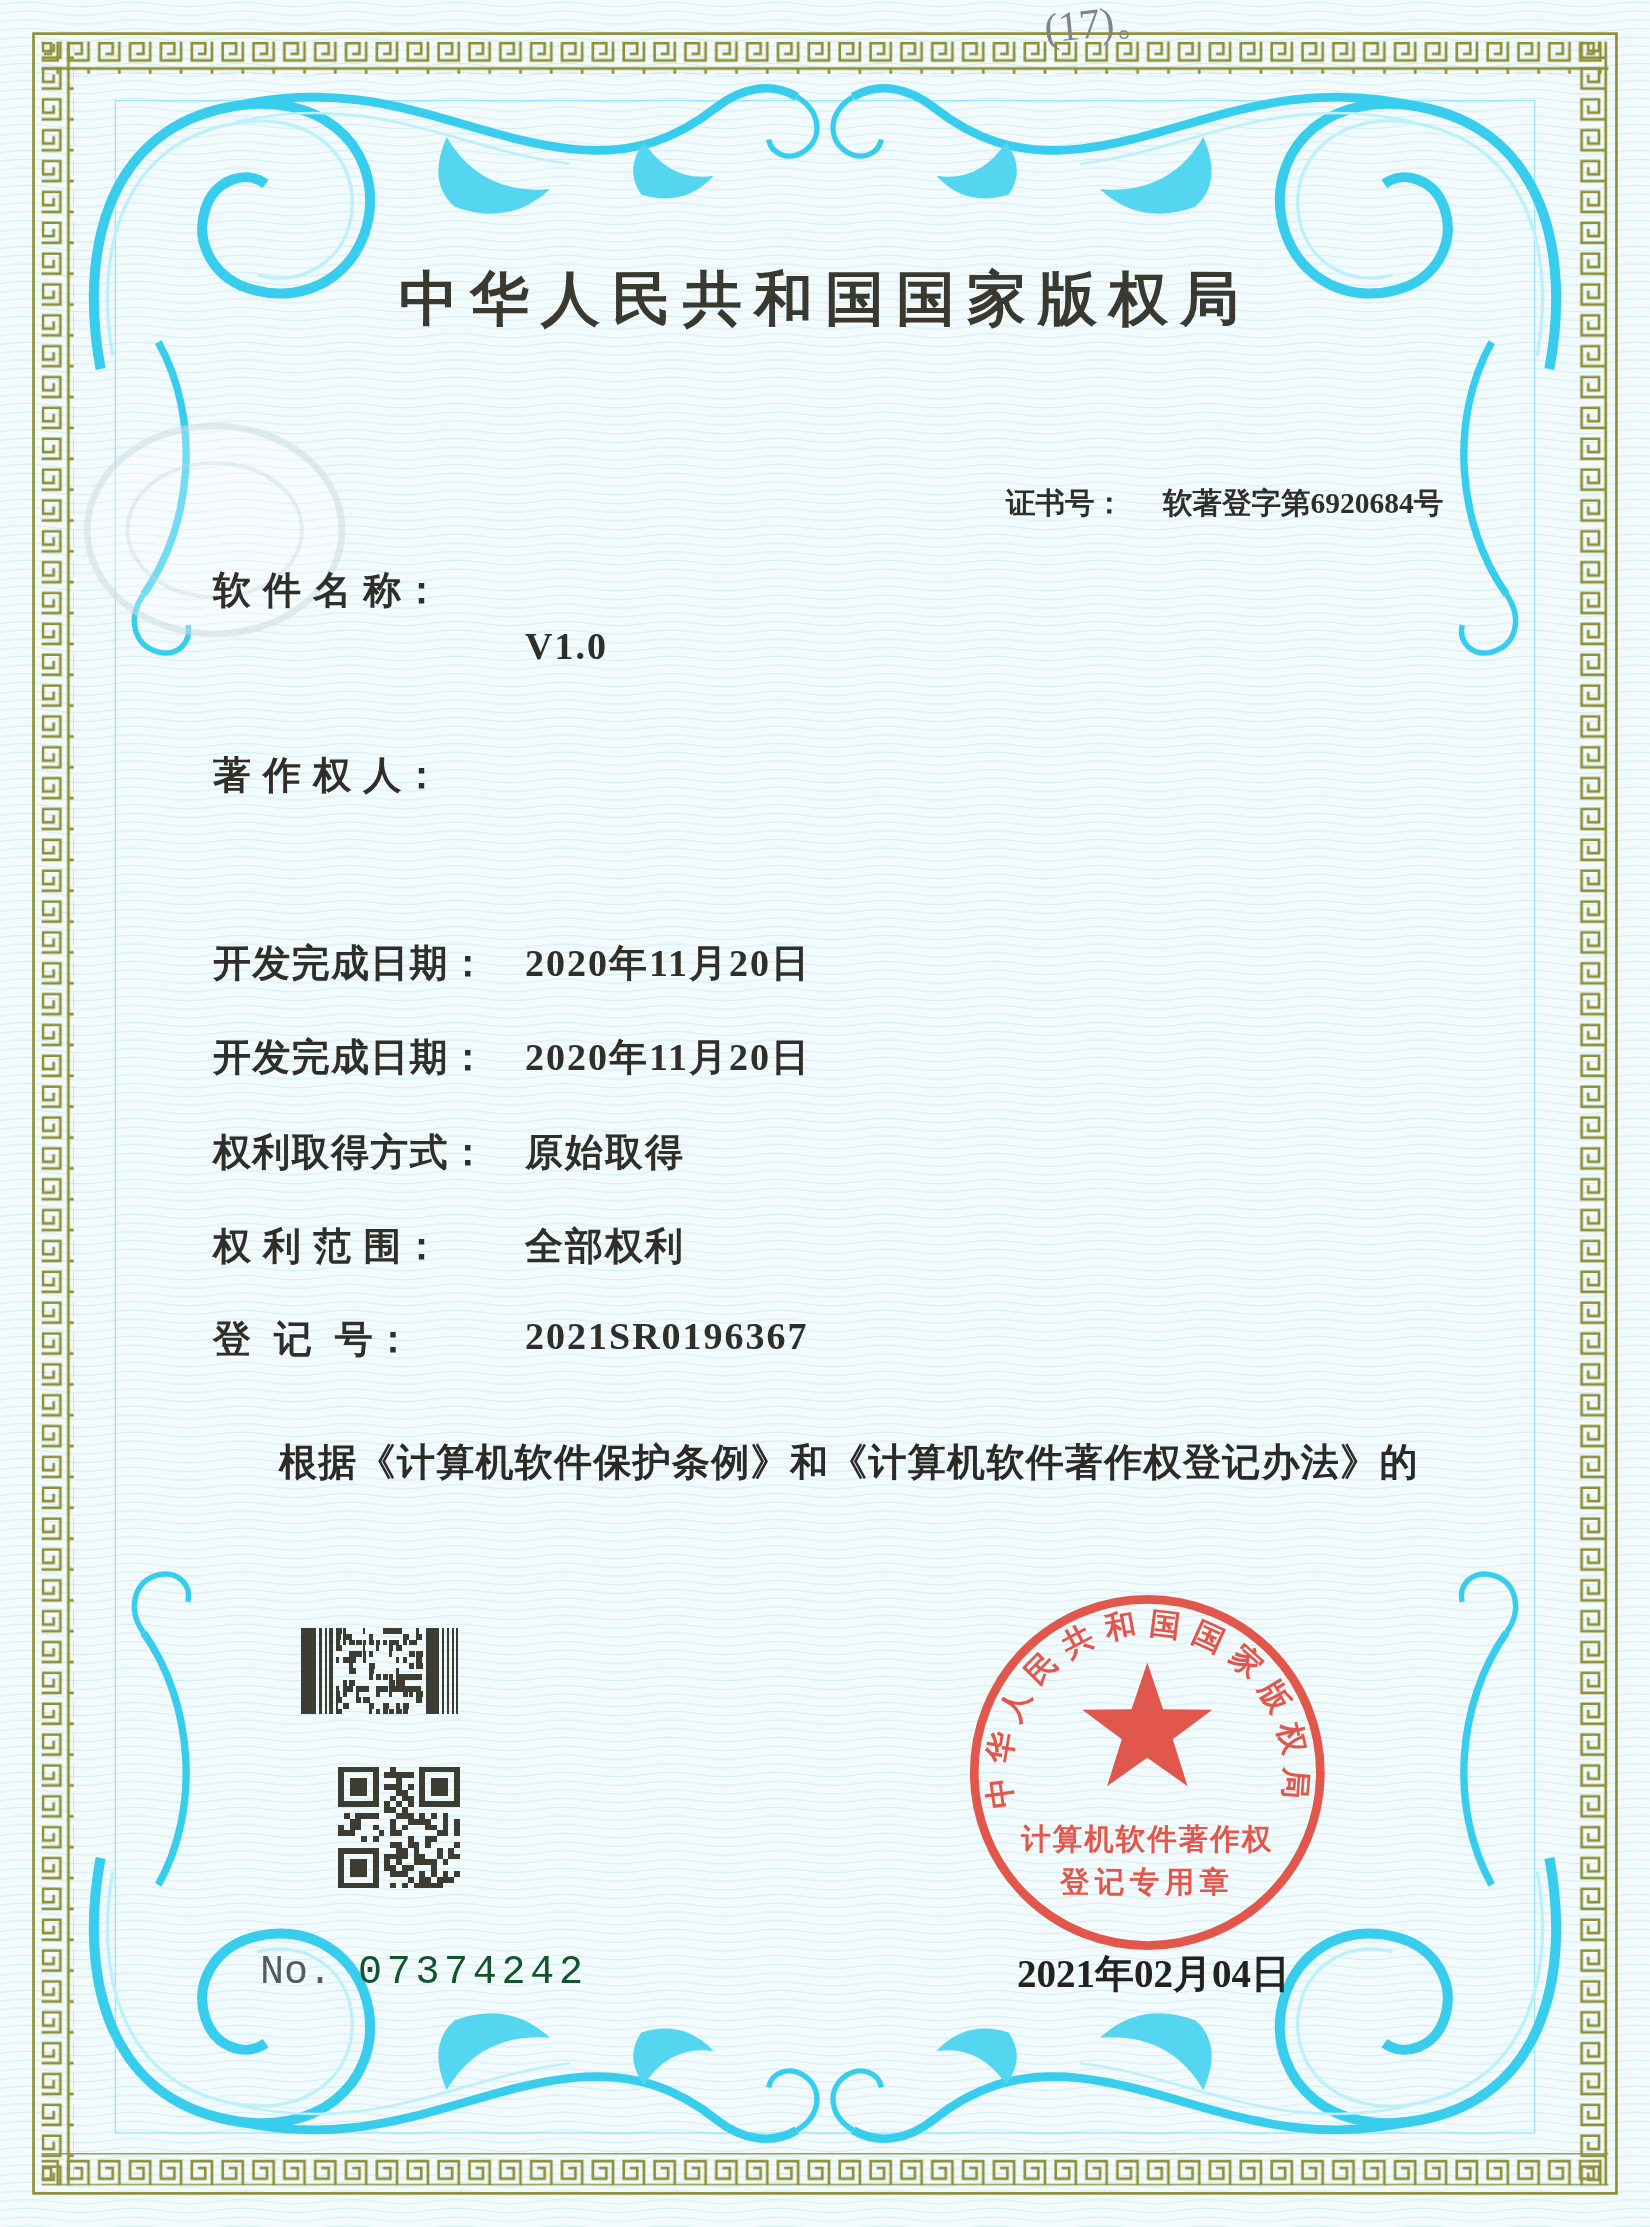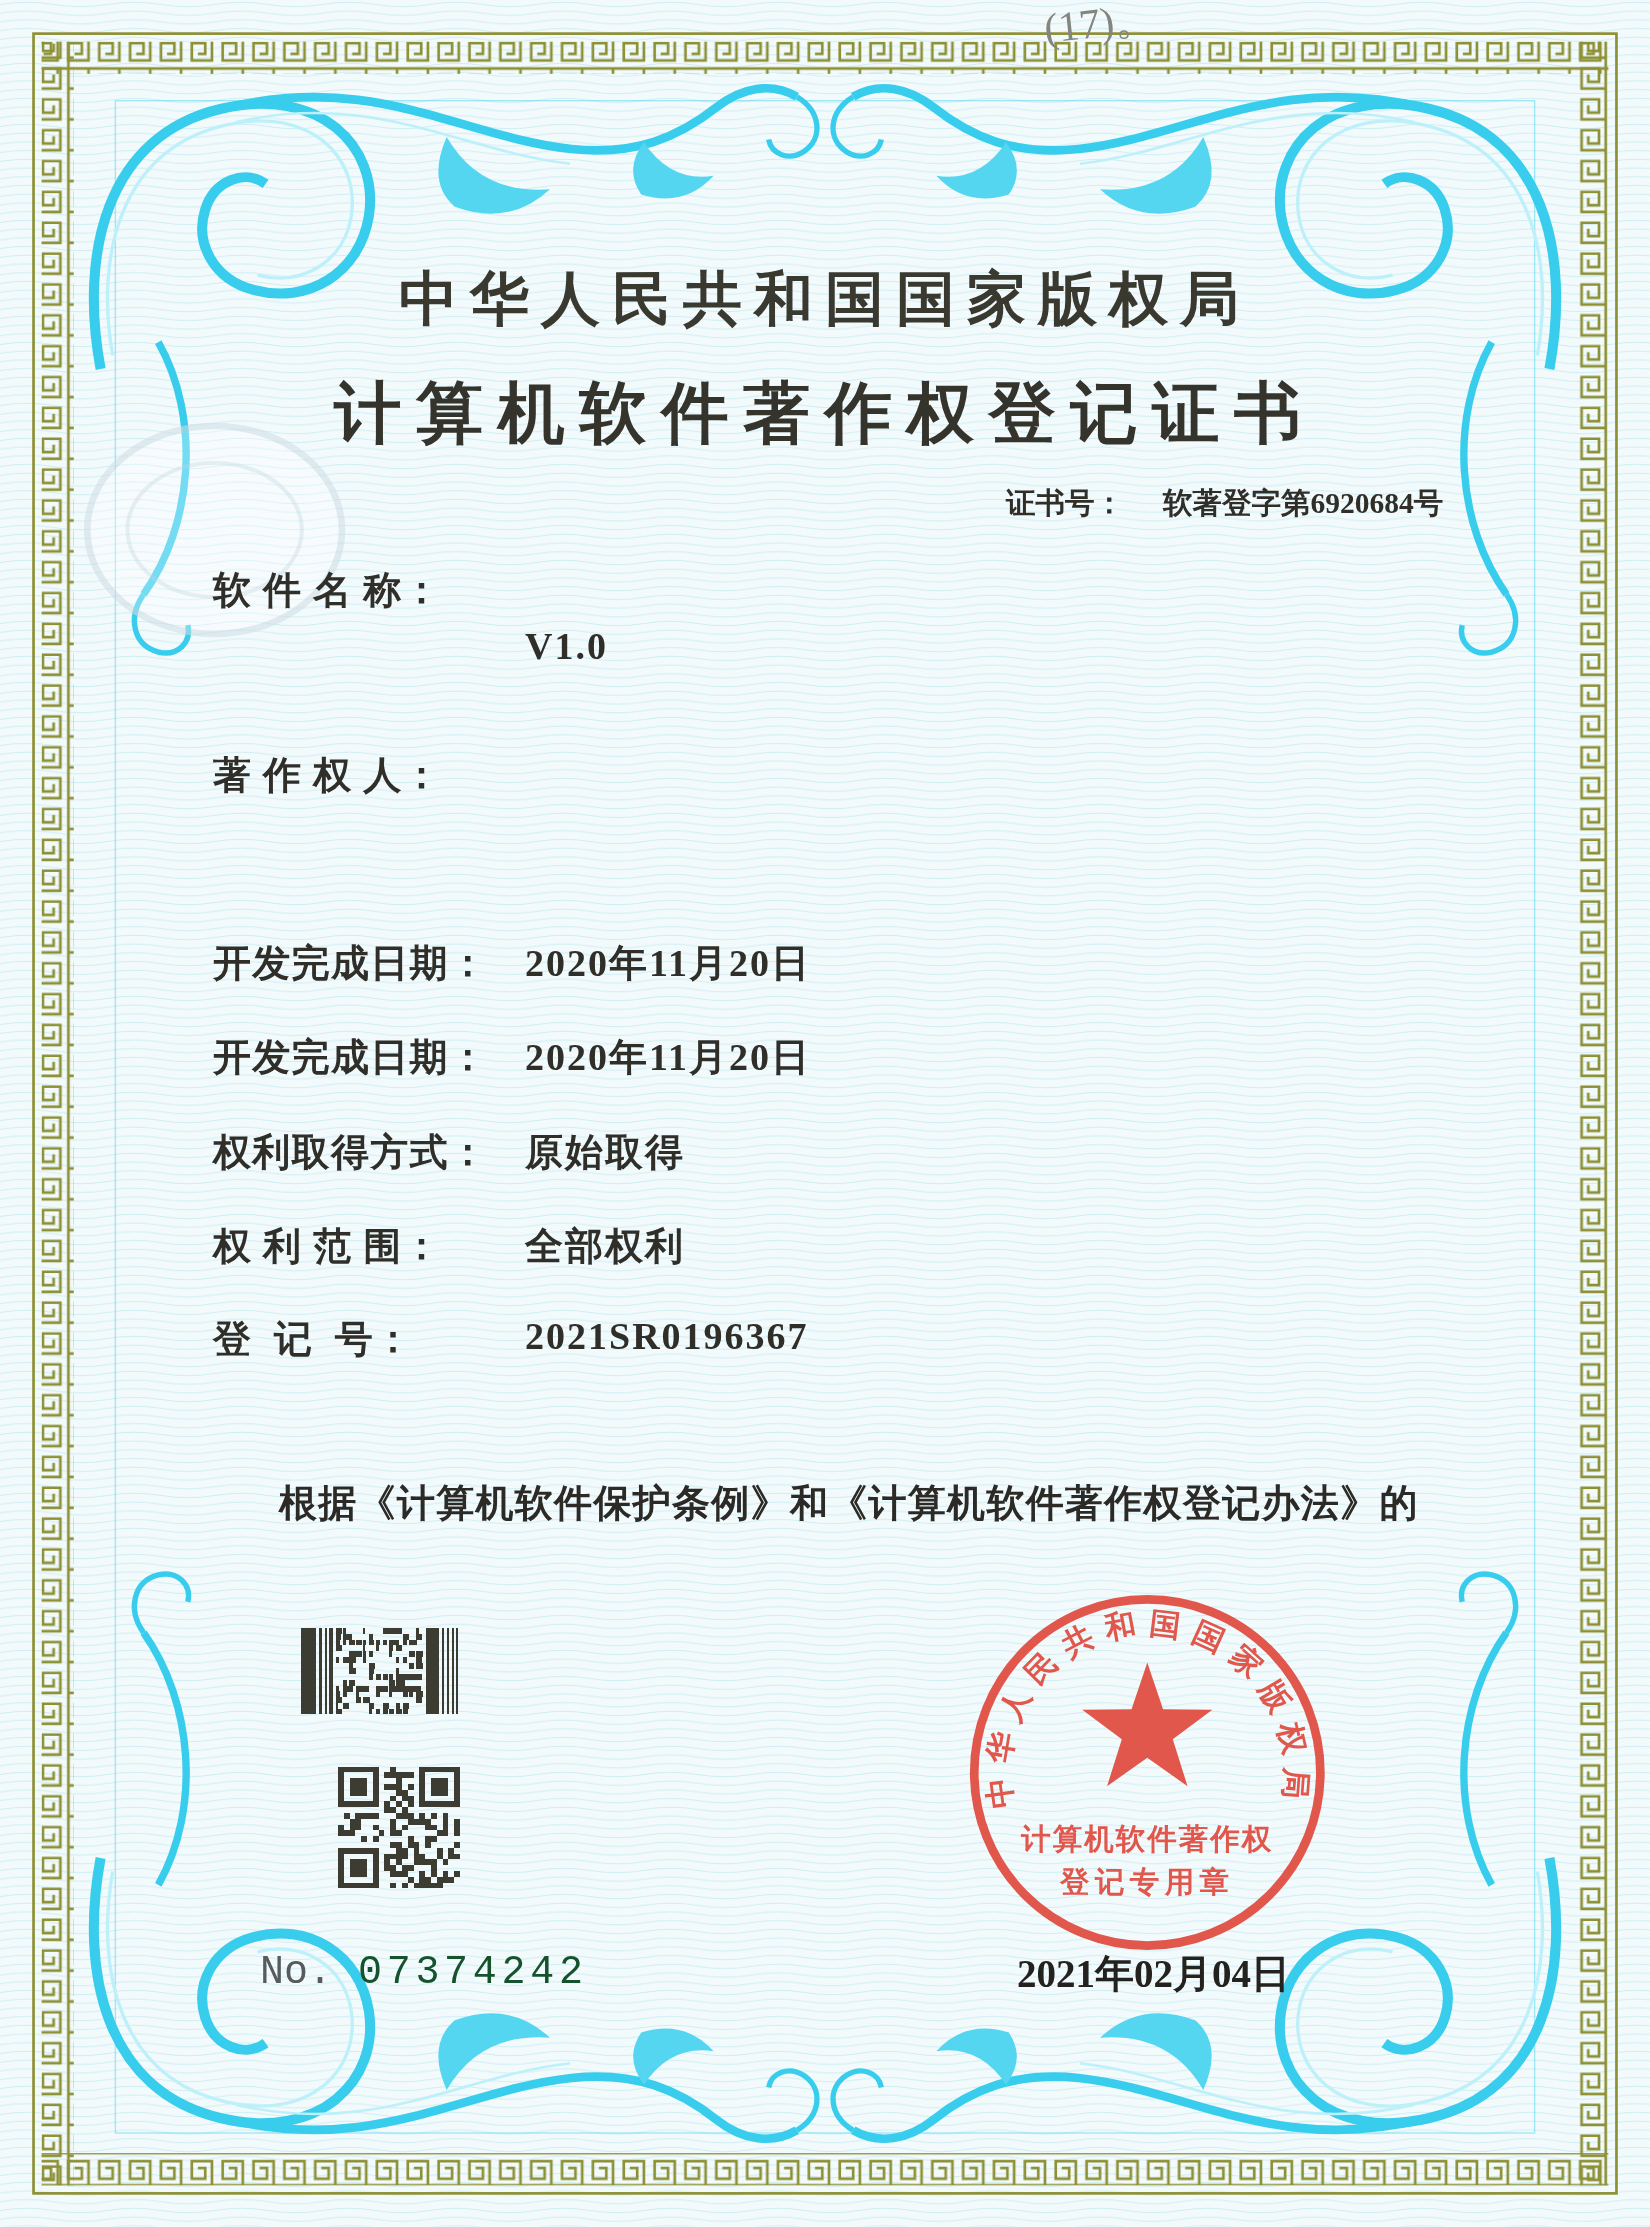--- a/index.html
+++ b/index.html
@@ -11,21 +11,21 @@
     font-family:"Liberation Serif", serif;
   }
   .decor{position:absolute;left:0;top:0;z-index:0;}
   .txt{position:absolute;color:#2f2e29;white-space:pre;z-index:2;}
   .title1{left:0;top:260px;width:1650px;text-align:center;font-size:59px;font-weight:700;letter-spacing:12px;color:#3a3930;}
   .title2{left:0;top:368px;width:1650px;text-align:center;font-size:67px;font-weight:700;letter-spacing:14.8px;color:#35342c;}
   .certno-label{left:1006px;top:484px;font-size:29.5px;font-weight:700;}
   .certno-value{left:1163px;top:484px;font-size:29.5px;font-weight:700;}
   .row-label{left:213px;font-size:38px;font-weight:700;letter-spacing:1.3px;}
   .row-value{left:525px;font-size:38px;font-weight:700;letter-spacing:2px;}
-  .stmt{font-size:38px;font-weight:700;letter-spacing:1.3px;color:#2b2a26;margin-top:41px;}
+  .stmt{font-size:38px;font-weight:700;letter-spacing:1.3px;color:#2b2a26;}
   .no-label{left:260px;top:1950px;font-size:40px;color:#565b5e;font-family:Liberation Mono, monospace;}
   .no-value{left:358px;top:1950px;font-size:40px;color:#14532d;letter-spacing:4.7px;font-family:Liberation Mono, monospace;}
   .issue-date{left:939px;top:1947px;width:429px;text-align:center;font-size:39px;font-weight:700;color:#23221f;}
   .pencil{left:1044px;top:-5.4px;font-size:42px;color:#83857f;transform:rotate(-6deg);z-index:4;font-weight:400;}
   .codebox{position:absolute;z-index:2;}
   .seal-svg{position:absolute;left:934px;top:1555px;z-index:3;}
   .seal-text{font-family:"Liberation Serif", serif;font-weight:700;fill:#e0463a;}
 </style>
 </head>
 <body>
@@ -85,21 +85,20 @@
 
     <g opacity="0.55">
       <ellipse cx="320" cy="790" rx="190" ry="155" fill="#ffffff" fill-opacity="0.55" stroke="#cfdde4" stroke-width="10"></ellipse>
       <ellipse cx="320" cy="790" rx="130" ry="100" fill="none" stroke="#d8e4ea" stroke-width="6"></ellipse>
     </g>
   </svg>
 
   <div class="txt pencil">(17)。</div>
 
   <div class="txt title1">中华人民共和国国家版权局</div>
-  <div class="txt title2">计算机软件著作权登记证书</div>
   <div class="txt certno-label">证书号：</div>
   <div class="txt certno-value">软著登字第6920684号</div>
 
   <div class="txt row-label" style="top:565px">软 件 名 称：</div>
   <div class="txt row-value" style="top:624px">V1.0</div>
 
   <div class="txt row-label" style="top:750px">著 作 权 人：</div>
 
   <div class="txt row-label" style="top:938px">开发完成日期：</div>
   <div class="txt row-value" style="top:938px">2020年11月20日</div>

